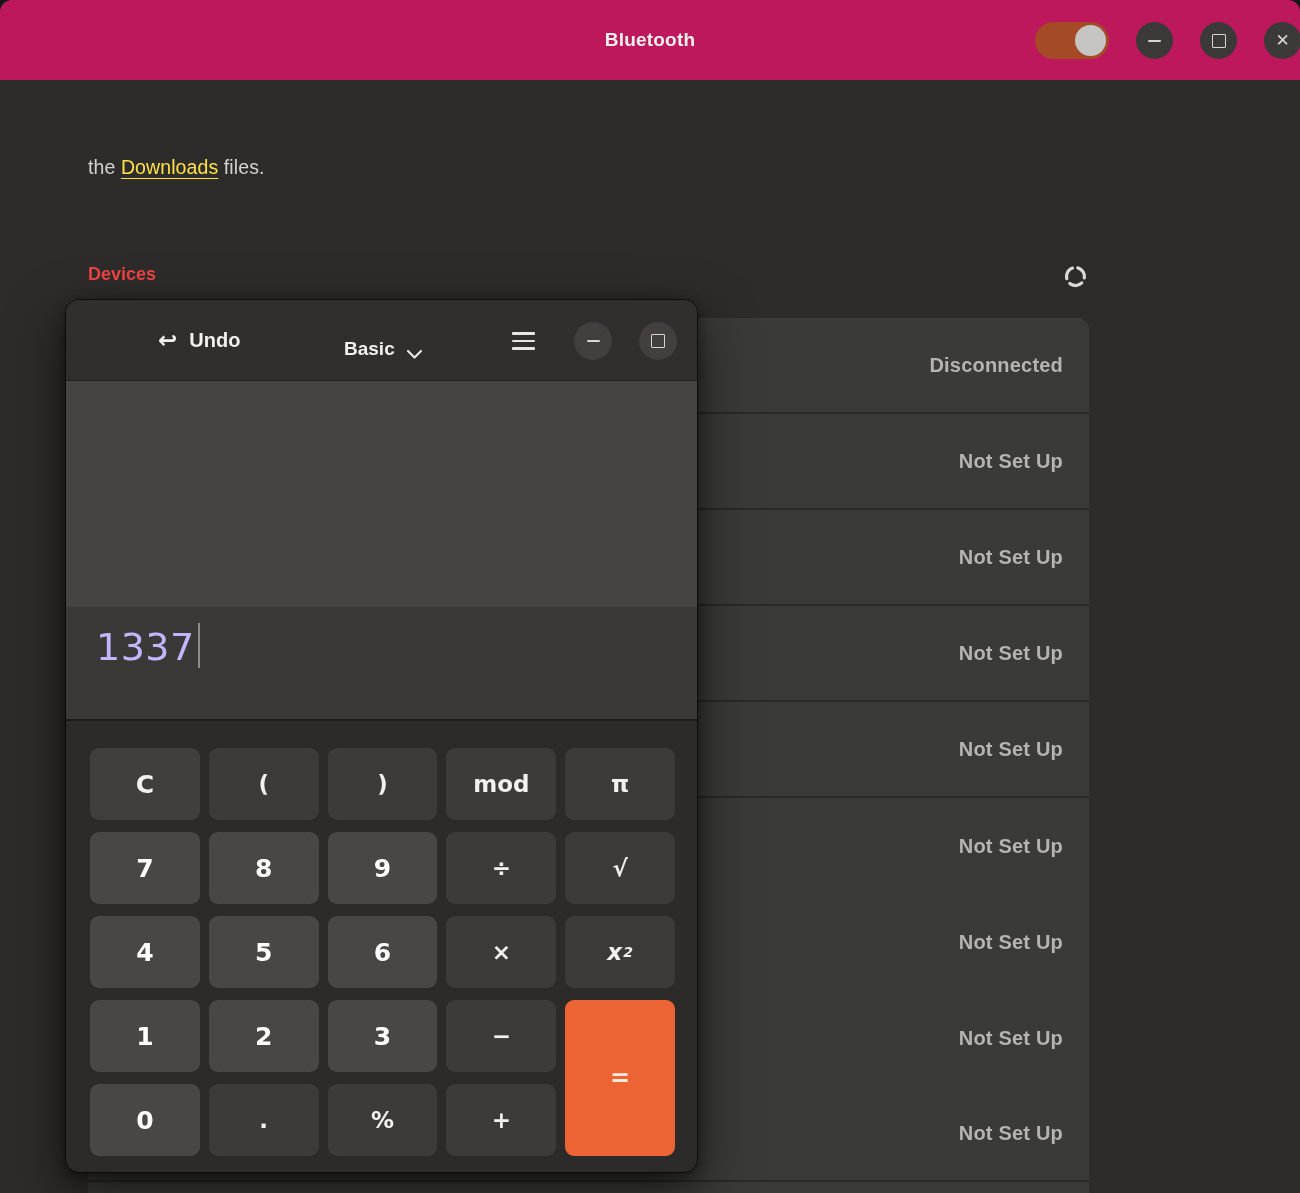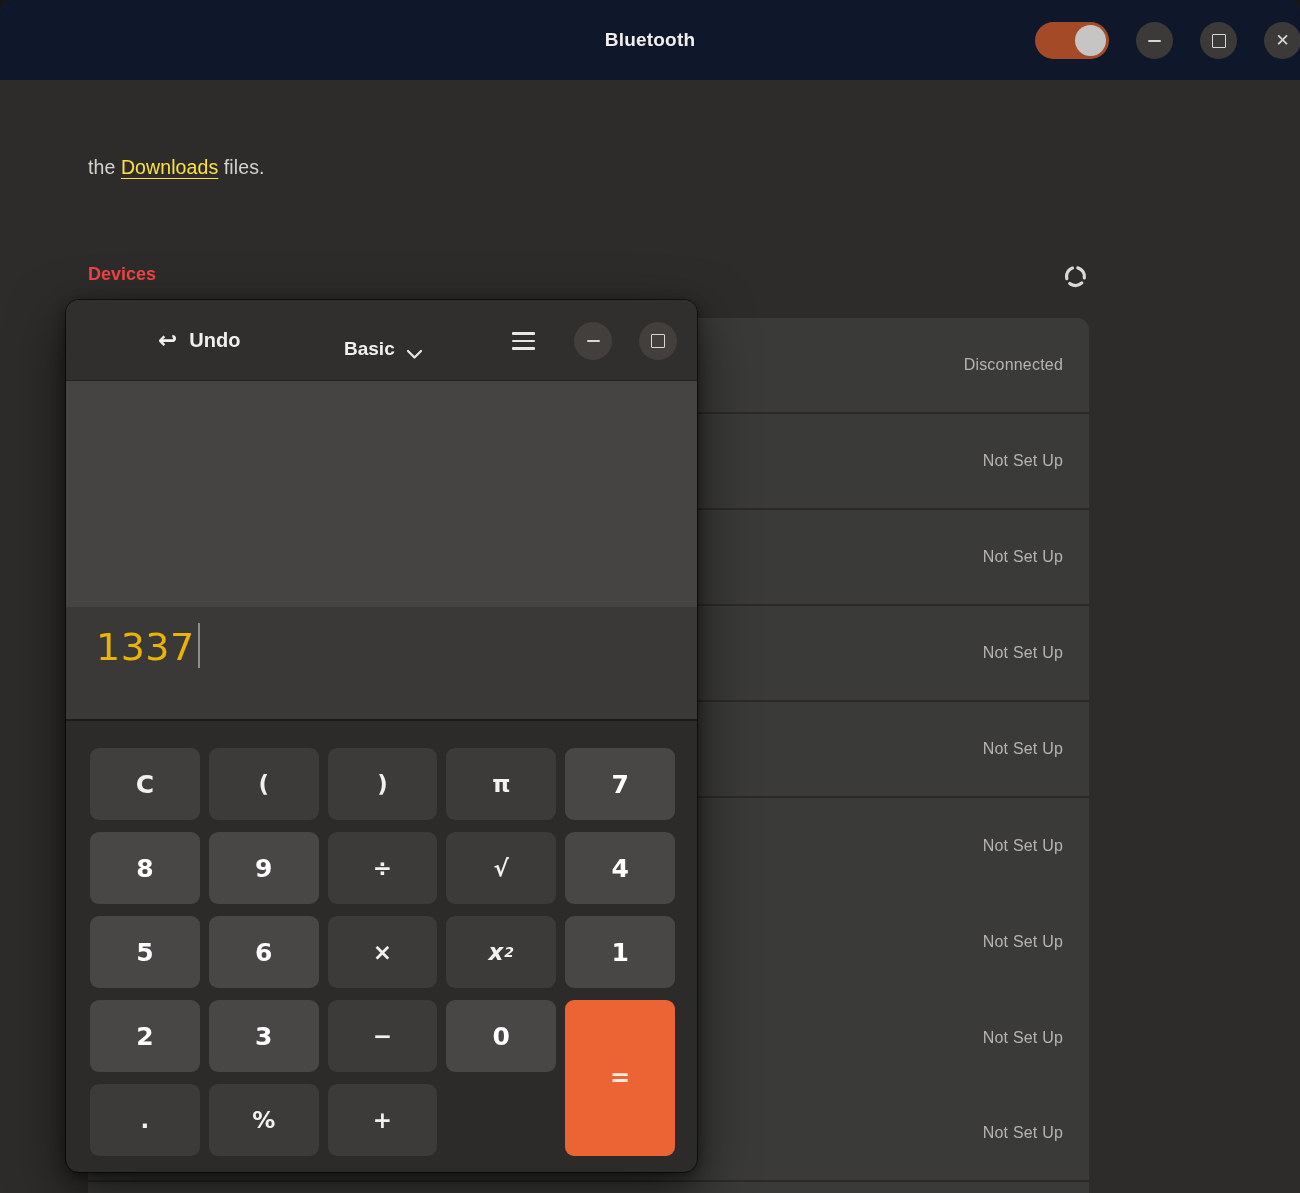--- a/index.html
+++ b/index.html
@@ -5,21 +5,21 @@
   html,body{margin:0;padding:0;background:#161616;}
   #canvas{
     position:relative;width:1300px;height:1193px;overflow:hidden;
     font-family:"Liberation Sans",sans-serif;
     background:#161616;
   }
   
   #bt-window{
     position:absolute;inset:0;background:#2d2c2a;border-radius:12px 12px 0 0;overflow:hidden;
   }
-  #bt-headerbar{position:absolute;top:0;left:0;right:0;height:80px;background:#0f172a;padding-left:28px;}
+  #bt-headerbar{position:absolute;top:0;left:0;right:0;height:80px;background:#be185d;padding-left:28px;}
   #bt-title{
     position:absolute;top:0;left:0;right:0;height:80px;line-height:80px;text-align:center;
     color:#f1efec;font-size:19px;font-weight:700;letter-spacing:.2px;
   }
   .switch{
     position:absolute;left:1035px;top:22px;width:74px;height:37px;border-radius:19px;
     background:#a54a27;cursor:pointer;
   }
   .switch .knob{
     position:absolute;top:3px;right:3px;width:31px;height:31px;border-radius:50%;
@@ -47,21 +47,21 @@
   
   #device-list{
     position:absolute;left:88px;top:318px;width:1001px;height:875px;
     background:#3a3a38;border-radius:12px 12px 0 0;overflow:hidden;z-index:1;
   }
   .device-row{
     height:96px;box-sizing:border-box;display:flex;align-items:center;justify-content:flex-end;
     padding-right:26px;cursor:pointer;background:#3a3a38;
   }
   .device-row.sep{border-bottom:2px solid #2b2a28;}
-  .device-status{color:#b6b4b1;font-size:16px;letter-spacing:.2px;}
+  .device-status{color:#b6b4b1;font-size:20px;letter-spacing:.2px;font-weight:bold;}
   .device-row.stub{height:11px;}
   
   #calc{
     position:absolute;left:66px;top:300px;width:631px;height:872px;z-index:5;
     border-radius:13px;overflow:hidden;background:#2d2d2d;
     box-shadow:0 20px 55px rgba(0,0,0,.6),0 4px 14px rgba(0,0,0,.45);
     outline:1px solid rgba(0,0,0,.55);
   }
   #calc-header{
     position:relative;height:80px;background:#302f2e;border-bottom:1px solid #222120;
@@ -84,21 +84,21 @@
     position:absolute;top:22px;width:38px;height:38px;border-radius:50%;background:#423f3d;
     display:flex;align-items:center;justify-content:center;cursor:pointer;
   }
   #calc-min{left:508px;} #calc-max{left:573px;}
   #calc-history{height:226px;background:#454443;}
   #calc-input{
     height:114px;box-sizing:border-box;background:#3a3938;border-bottom:2px solid #1d1c1b;
     padding:16px 0 0 30px;
   }
   #calc-input .val{
-    color:#eab308;font-size:38px;font-family:"DejaVu Sans","Liberation Sans",sans-serif;letter-spacing:.5px;
+    color:#c4b5fd;font-size:38px;font-family:"DejaVu Sans","Liberation Sans",sans-serif;letter-spacing:.5px;
   }
   #caret{display:inline-block;width:2.5px;height:45px;background:#8f8d8a;vertical-align:-8px;margin-left:3px;}
   #calc-keypad{
     box-sizing:border-box;height:452px;background:#2c2b2a;padding:27px 22px 17px 24px;
     display:grid;grid-template-columns:repeat(5,1fr);grid-auto-rows:72px;column-gap:9px;row-gap:12px;
   }
   .key{
     border-radius:9px;display:flex;align-items:center;justify-content:center;cursor:pointer;
     font-family:"DejaVu Sans","Liberation Sans",sans-serif;color:#f3f1ee;
     font-size:23px;font-weight:600;background:#3c3b3a;
@@ -207,20 +207,21 @@
     <div id="calc-history"></div>
 
     <div id="calc-input">
       <span class="val">1337</span><span id="caret"></span>
     </div>
 
     <div id="calc-keypad">
       <div class="key clear">C</div>
       <div class="key">(</div>
       <div class="key">)</div>
+      <div class="key">mod</div>
       <div class="key">π</div>
 
       <div class="key num">7</div>
       <div class="key num">8</div>
       <div class="key num">9</div>
       <div class="key">÷</div>
       <div class="key">√</div>
 
       <div class="key num">4</div>
       <div class="key num">5</div>

